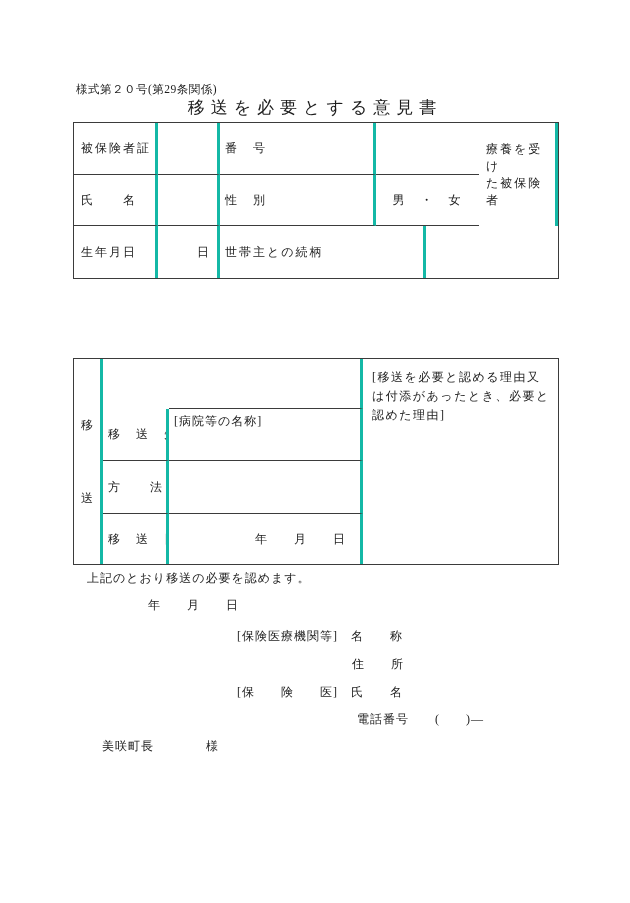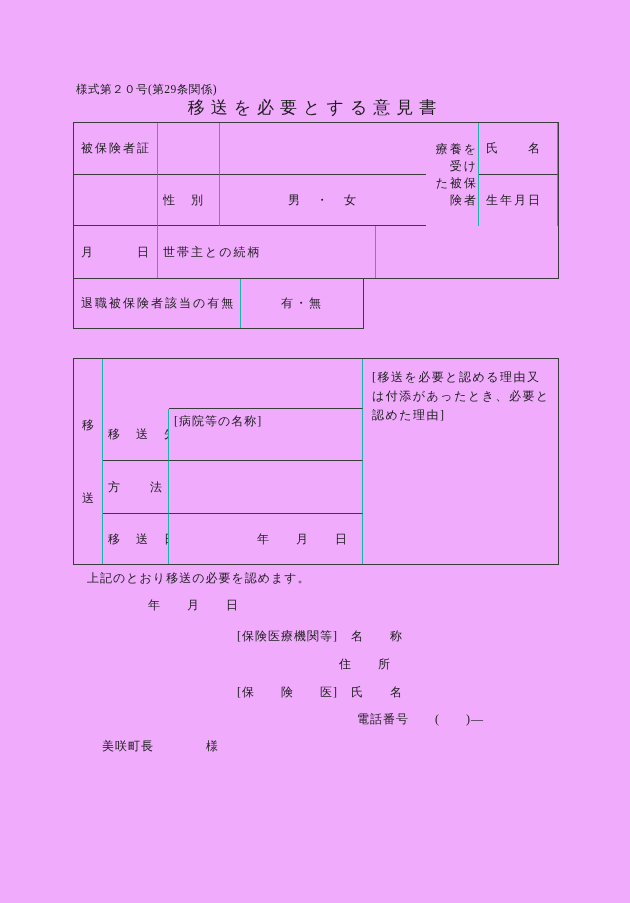--- a/index.html
+++ b/index.html
@@ -1,21 +1,21 @@
 <!DOCTYPE html>
 <html><head>
 <meta charset="utf-8">
 <style>
   * { margin: 0; padding: 0; box-sizing: border-box; }
   html,body { background:#888; }
   .page {
     position: relative;
     width: 630px; height: 903px;
     margin: 0 auto;
-    background: #f0abfc;
+    background: #ffffff;
     font-family: "Liberation Serif", "DejaVu Serif", serif;
     color: #1c1c1c;
     font-size: 12px;
     overflow: hidden;
   }
   .abs { position: absolute; white-space: pre; }
   .form-number { left: 76px; top: 82px; font-size: 11.5px; letter-spacing: 0.5px; }
   .doc-title {
     left: 0; top: 96px; width: 100%;
     text-align: center; font-size: 17px; letter-spacing: 6px;
@@ -29,21 +29,21 @@
     border: 1px solid #3b3b3b;
     display: grid;
     grid-template-columns: 84px 62px 156px 50px 53px 1fr;
     grid-template-rows: 52px 51px 1fr;
   }
   .cell {
     display: flex; align-items: center;
     letter-spacing: 2px; white-space: pre;
     overflow: hidden;
   }
-  .bR { border-right: 1px solid #14b8a6; text-align: right; }
+  .bR { border-right: 3px solid #14b8a6; }
   .bB { border-bottom: 1px solid #3b3b3b; }
   .padL { padding-left: 7px; }
   .padS { padding-left: 5px; }
   .ctr { justify-content: center; }
   .pre-line { white-space: pre-line; }
   .rowspan2 { grid-row: span 2; }
   .colspan2 { grid-column: span 2; }
   .val-right { justify-content: flex-end; padding-right: 6px; }
 
   
@@ -86,39 +86,36 @@
 <body>
 
 <div class="page">
 
   <div class="abs form-number">様式第２０号(第29条関係)</div>
   <div class="abs doc-title">移送を必要とする意見書</div>
 
   <div class="t1">
     <div class="cell bR bB padL">被保険者証</div>
     <div class="cell bR bB"></div>
+    <div class="cell bR bB padS">番　号</div>
     <div class="cell bB colspan2"></div>
 
     <div class="cell bR padL pre-line rowspan2">療養を受け
 た被保険者</div>
     <div class="cell bR bB padL">氏　　名</div>
     <div class="cell bR bB"></div>
     <div class="cell bR bB padS">性　別</div>
     <div class="cell bB colspan2 ctr">男　・　女</div>
 
     <div class="cell bR padL">生年月日</div>
     <div class="cell bR val-right">年　　　月　　　日</div>
     <div class="cell bR colspan2 padS">世帯主との続柄</div>
     <div class="cell"></div>
   </div>
 
-  <div class="t1b">
-    <div class="cell bR padL">退職被保険者該当の有無</div>
-    <div class="cell ctr">有・無</div>
-  </div>
 
   <div class="t2">
     <div class="cell bR side-col">
       <span>移</span>
       <span>送</span>
     </div>
 
     <div class="cell bR bB" style="grid-column:3;grid-row:1"></div>
 
     <div class="cell bR bB lblpad" style="grid-column:2;grid-row:2">移　送　先</div>
@@ -131,18 +128,18 @@
     <div class="cell bR t2-date" style="grid-column:3;grid-row:4">年　　月　　日</div>
 
     <div class="reason-col">[移送を必要と認める理由又
 は付添があったとき、必要と
 認めた理由]</div>
   </div>
 
   <div class="abs fline" style="left:87px; top:570px;">上記のとおり移送の必要を認めます。</div>
   <div class="abs fline" style="left:148px; top:597px;">年　　月　　日</div>
   <div class="abs fline" style="left:237px; top:628px;">[保険医療機関等]　名　　称</div>
-  <div class="abs fline" style="left:339px; top:656px;text-align:right;">住　　所</div>
+  <div class="abs fline" style="left:352px; top:656px;text-align:right;">住　　所</div>
   <div class="abs fline" style="left:237px; top:684px;">[保　　険　　医]　氏　　名</div>
   <div class="abs fline" style="left:357px; top:711px;">電話番号　　(　　)―</div>
   <div class="abs fline" style="left:102px; top:738px;">美咲町長　　　　様</div>
 
 </div>
 
 </body></html>

